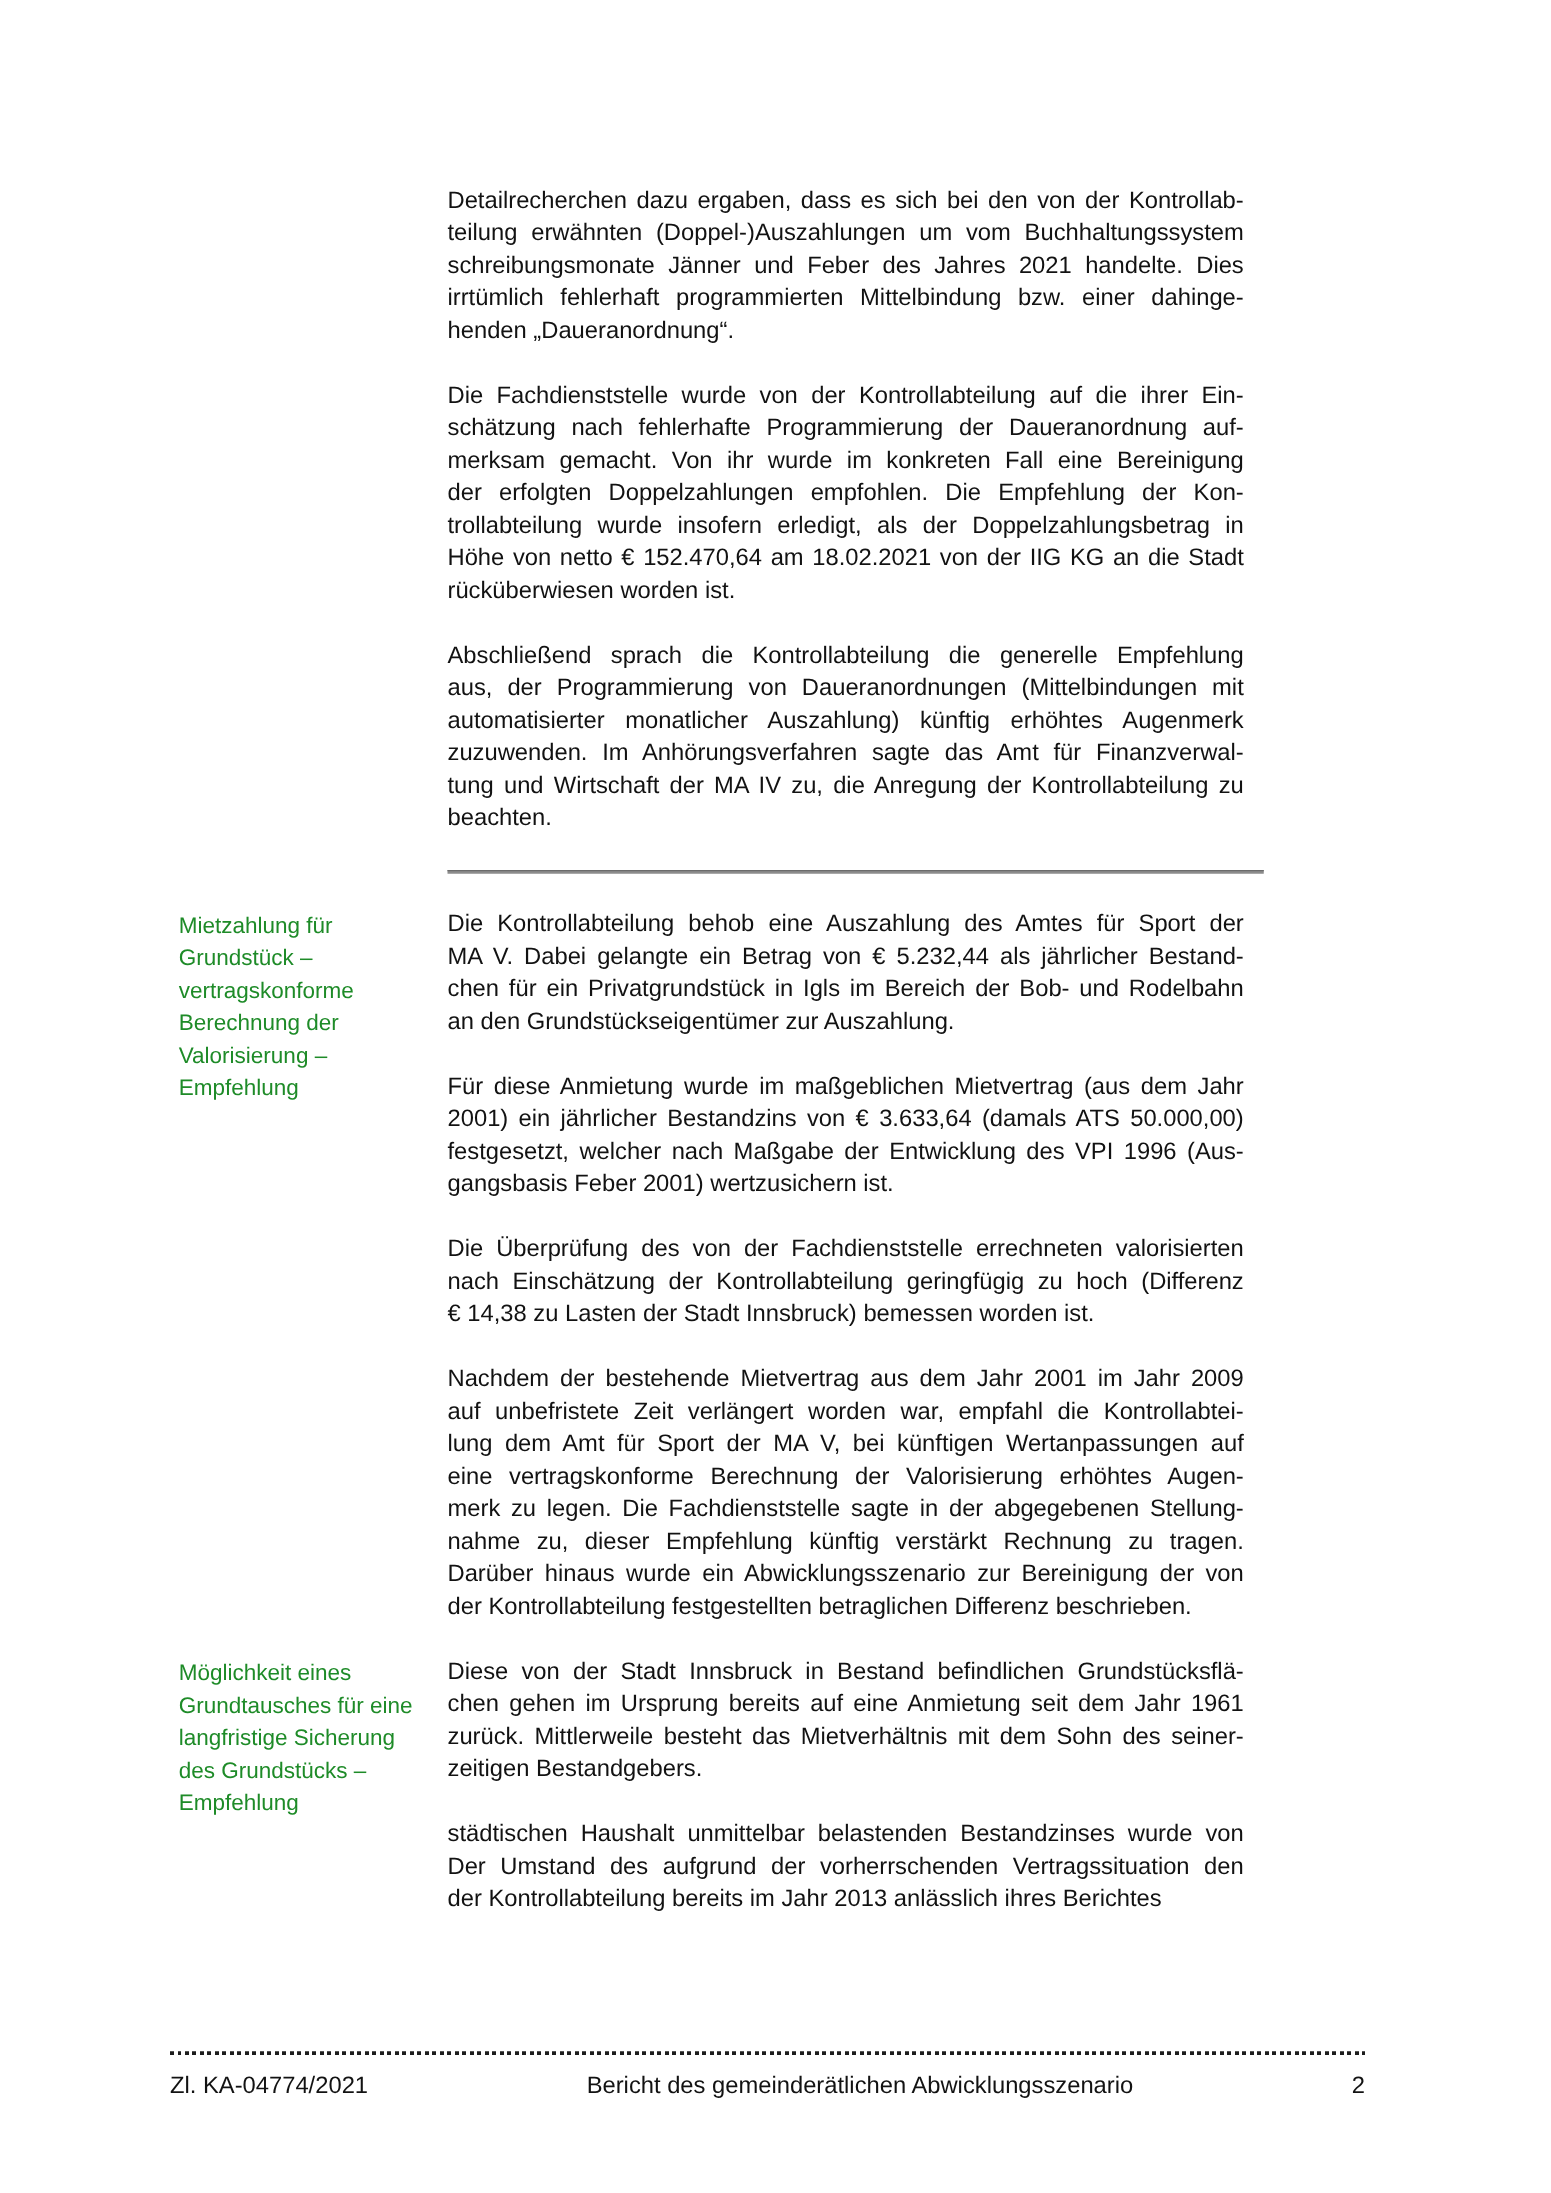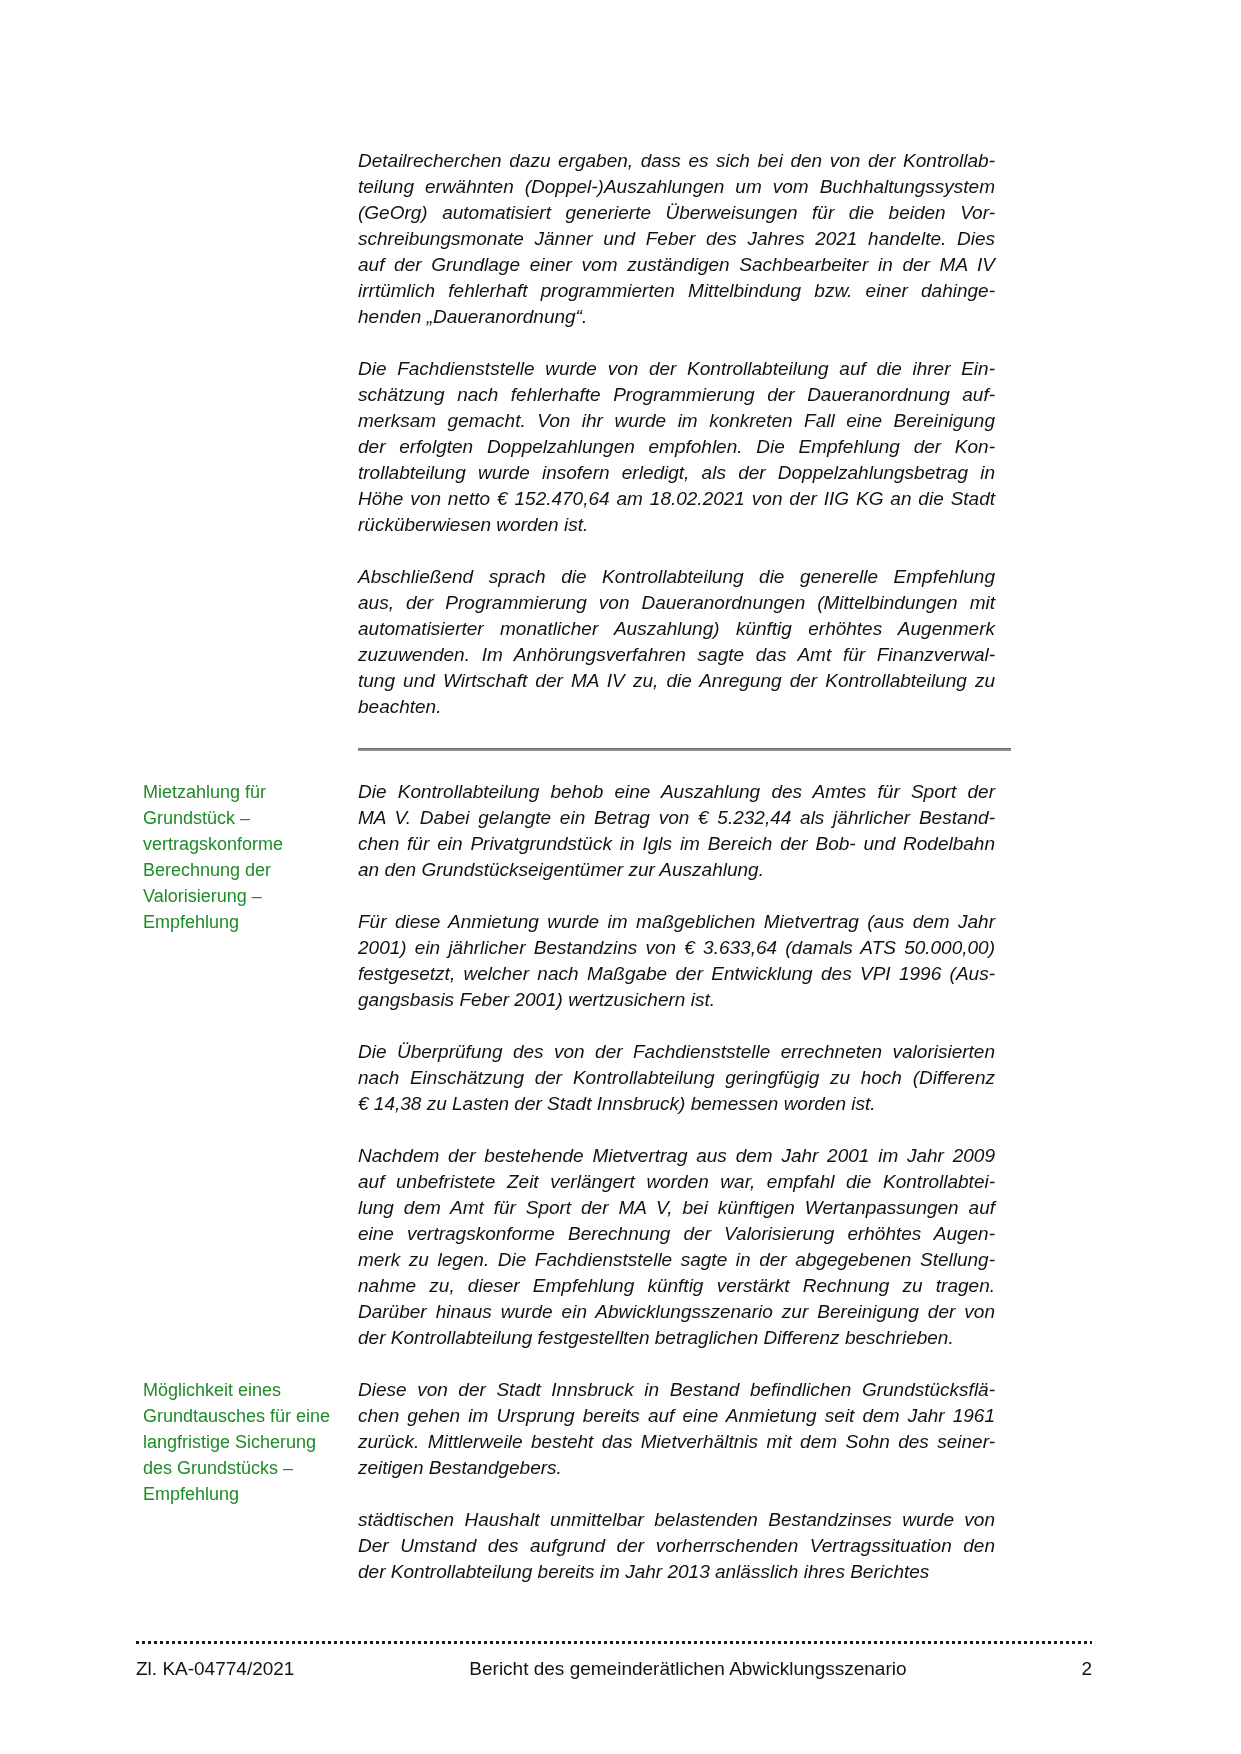--- a/index.html
+++ b/index.html
@@ -21,21 +21,21 @@
   .sidenote {
     color: var(--green, #1e8b28);
     font-size: 18px;
     line-height: 26px;
     padding-right: 18px;
   }
   .col {
     font-size: 19px;
     line-height: 26px;
   }
-  .paragraph { margin: 0 16px 26px 0; font-style: italic; }
+  .paragraph { margin: 0 16px 26px 0; }
   .ln {
     text-align: justify;
     text-align-last: justify;
   }
   .ln:last-child { text-align-last: left; }
   .rule-row { margin: 2px 0 28px 215px; }
   .rule {
     width: 653px;
     height: 2px;
     background: var(--rule-color, #8c8c8c);
@@ -69,23 +69,21 @@
 
 <div class="page">
 
   <main id="sections">
       <section class="section">
         <div class="sidenote"></div>
         <div class="col">
           <div class="paragraph">
             <div class="ln">Detailrecherchen dazu ergaben, dass es sich bei den von der Kontrollab-</div>
             <div class="ln">teilung erwähnten (Doppel-)Auszahlungen um vom Buchhaltungssystem</div>
-            <div class="ln">(GeOrg) automatisiert generierte Überweisungen für die beiden Vor-</div>
             <div class="ln">schreibungsmonate Jänner und Feber des Jahres 2021 handelte. Dies</div>
-            <div class="ln">auf der Grundlage einer vom zuständigen Sachbearbeiter in der MA IV</div>
             <div class="ln">irrtümlich fehlerhaft programmierten Mittelbindung bzw. einer dahinge-</div>
             <div class="ln">henden „Daueranordnung“.</div>
           </div>
           <div class="paragraph">
             <div class="ln">Die Fachdienststelle wurde von der Kontrollabteilung auf die ihrer Ein-</div>
             <div class="ln">schätzung nach fehlerhafte Programmierung der Daueranordnung auf-</div>
             <div class="ln">merksam gemacht. Von ihr wurde im konkreten Fall eine Bereinigung</div>
             <div class="ln">der erfolgten Doppelzahlungen empfohlen. Die Empfehlung der Kon-</div>
             <div class="ln">trollabteilung wurde insofern erledigt, als der Doppelzahlungsbetrag in</div>
             <div class="ln">Höhe von netto € 152.470,64 am 18.02.2021 von der IIG KG an die Stadt</div>

